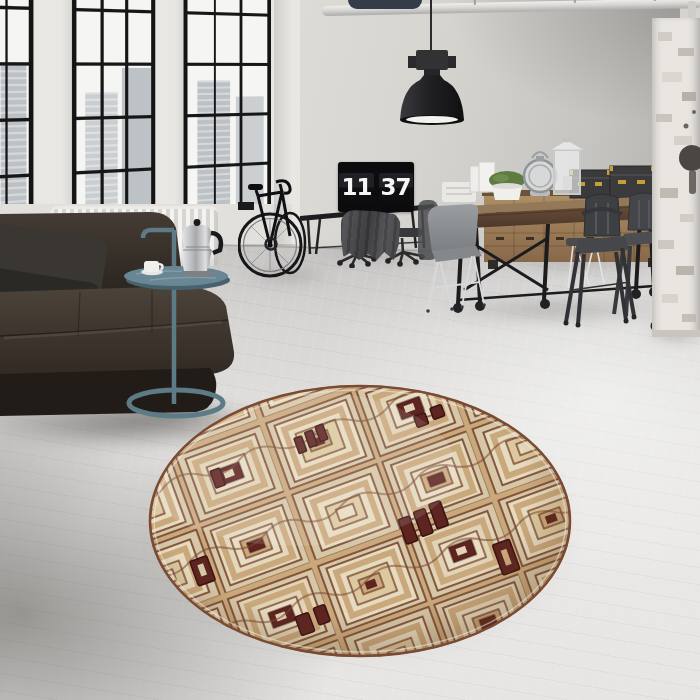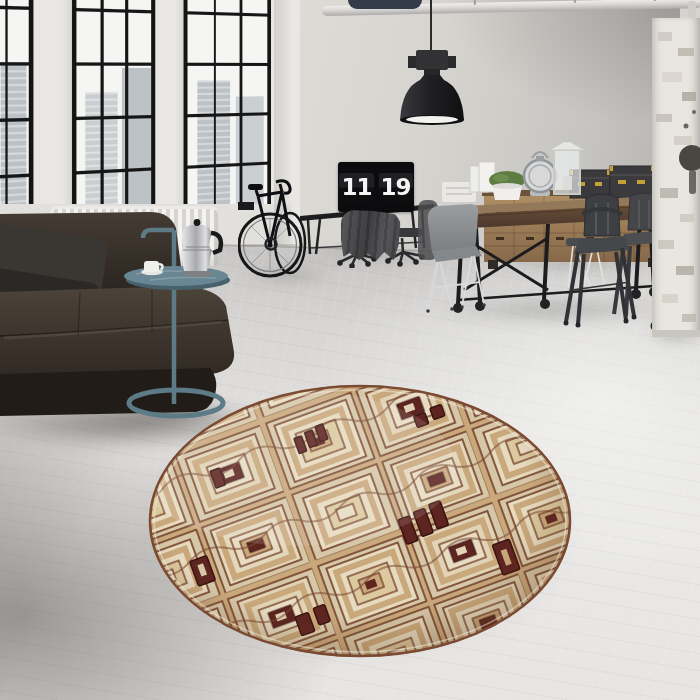--- a/index.html
+++ b/index.html
@@ -203,21 +203,21 @@
   <svg width="142" height="68" viewBox="0 0 142 68" style="left:296px;top:196px;">
     <path d="M4,20 L138,8 L138,13 L4,25 Z" fill="#1d1d1f"></path>
     <g stroke="#232326" stroke-width="2.5">
       <path d="M12,24 L14,58 M24,23 L20,58 M126,13 L128,52 M116,14 L120,52"></path>
       <path d="M14,52 L127,46" stroke-width="1.5" opacity=".85"></path>
     </g>
   </svg>
 
   <div id="monitor">
     <span class="digits">11</span>
-    <span class="digits">19</span>
+    <span class="digits">37</span>
   </div>
   <div id="monitor-stand"></div>
 
   <svg width="104" height="30" viewBox="0 0 104 30" style="left:330px;top:238px;">
     <g stroke="#2c2c2e" stroke-width="2.6" fill="none">
       <path d="M26,0 L27,16 M27,16 L10,24 M27,16 L22,27 M27,16 L38,25 M27,16 L44,20"></path>
       <path d="M72,0 L73,14 M73,14 L58,22 M73,14 L70,25 M73,14 L86,23 M73,14 L92,18"></path>
     </g>
     <g fill="#242426">
       <circle cx="10" cy="25" r="2.8"></circle>

